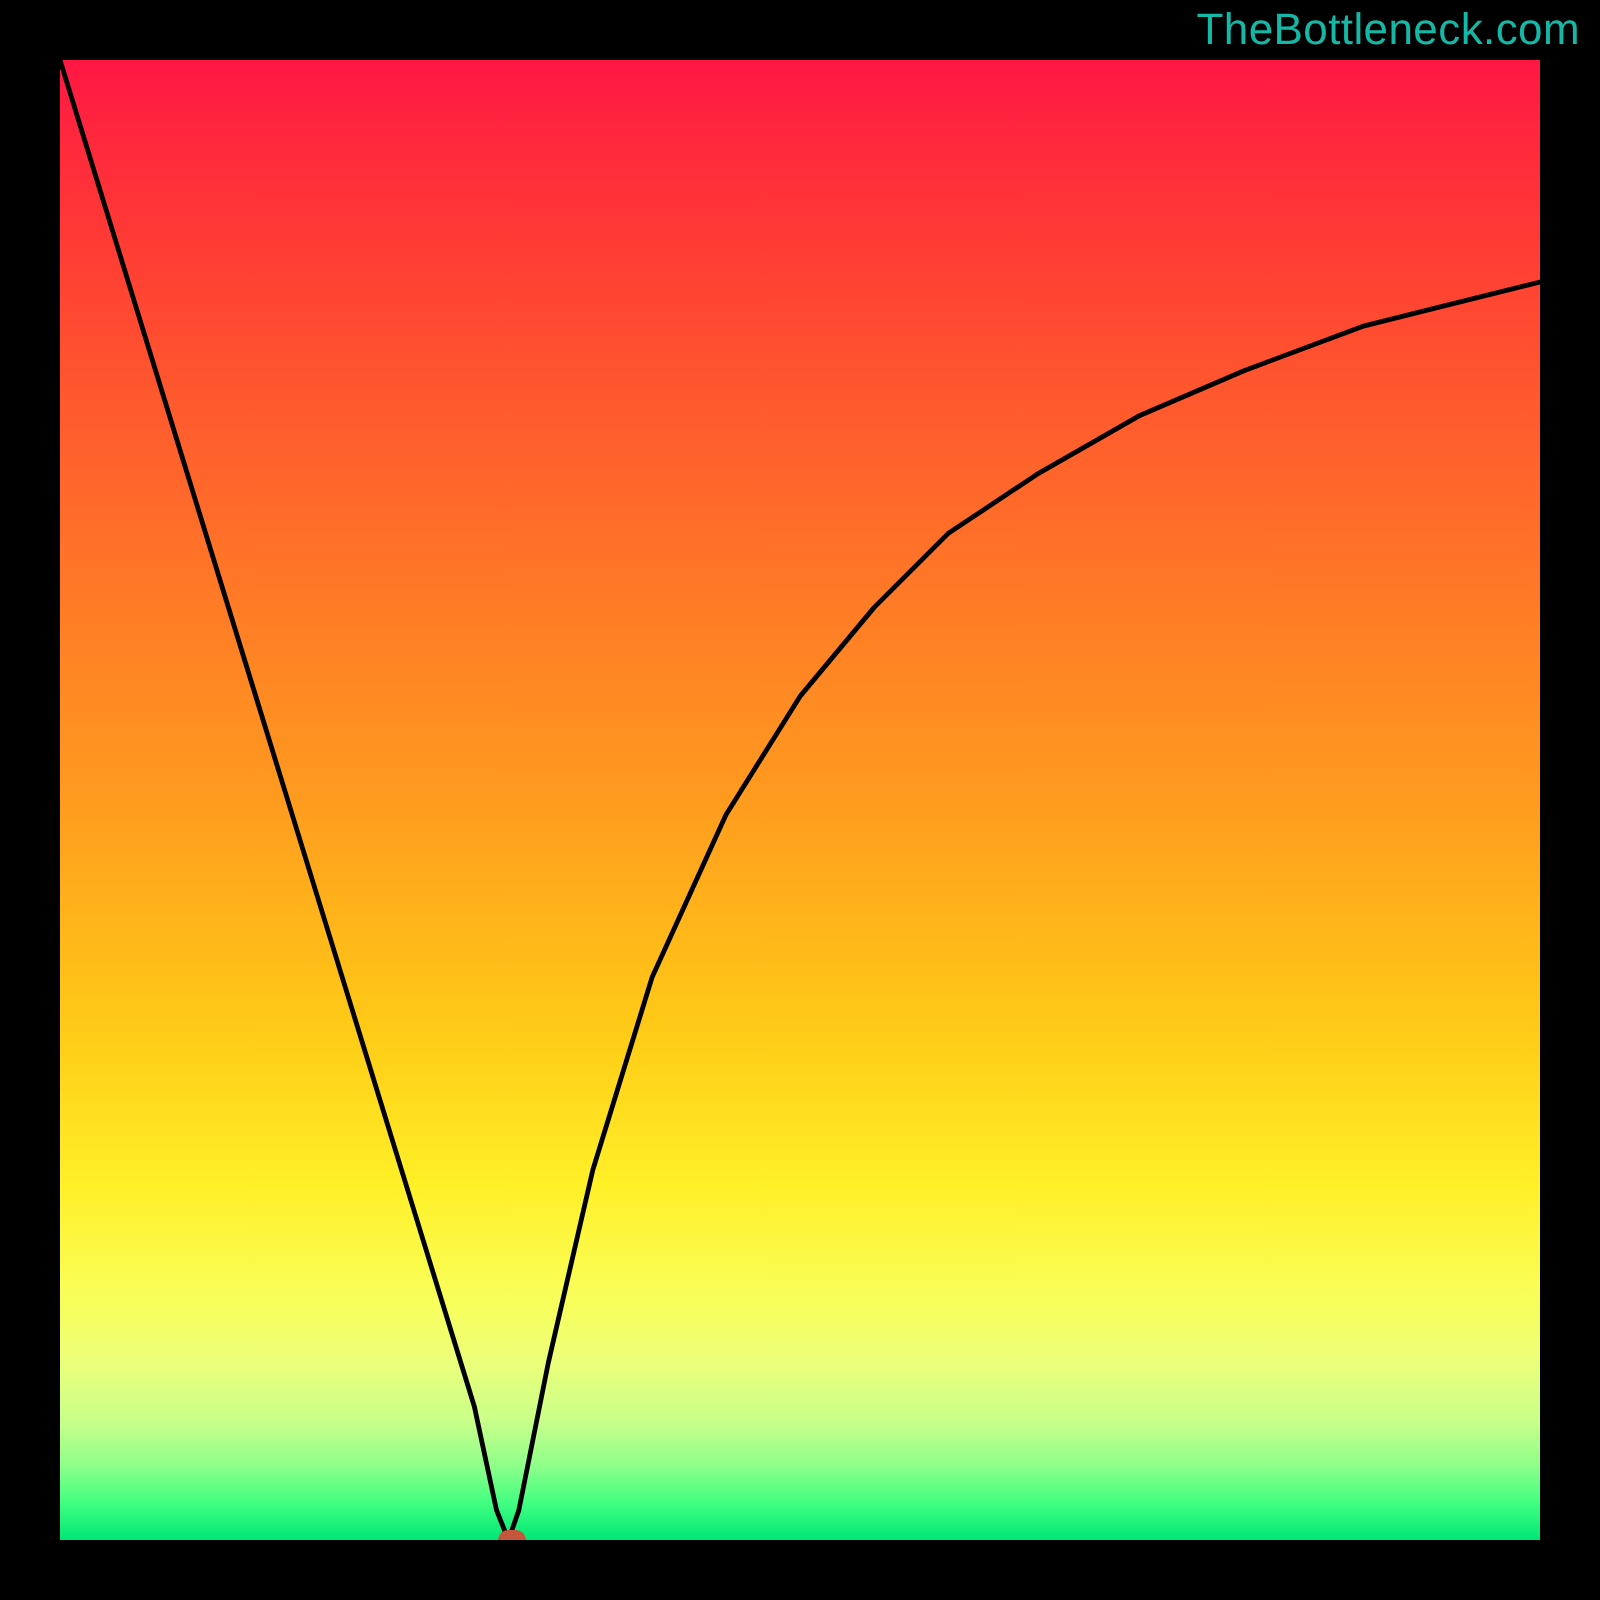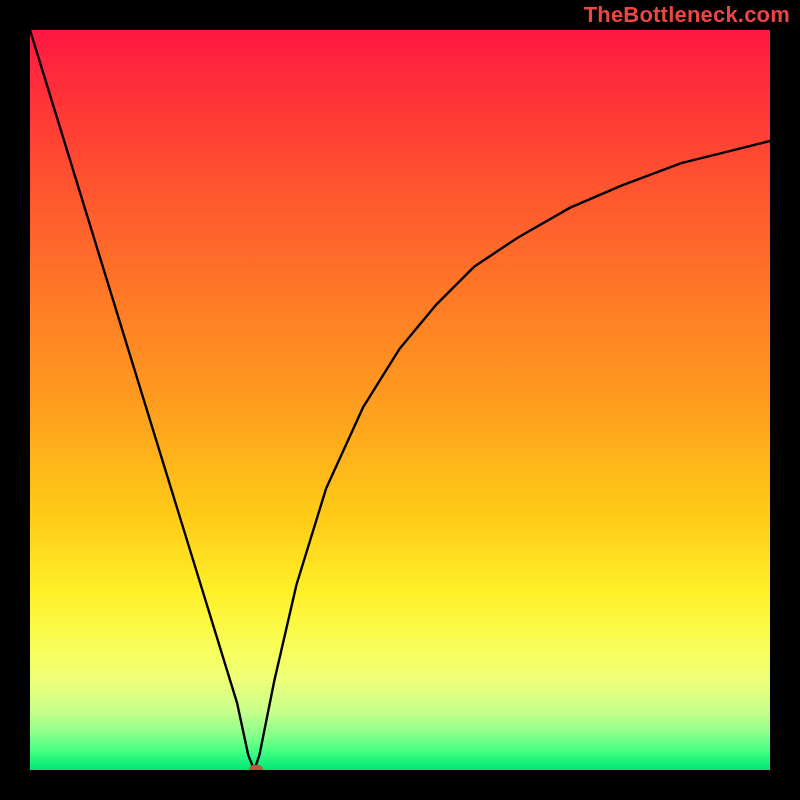--- a/index.html
+++ b/index.html
@@ -14,23 +14,23 @@
   .frame {
     position: relative;
     width: 800px;
     height: 800px;
     background: #000;
   }
   .watermark {
     position: absolute;
     top: 2px;
     right: 10px;
-    color: #ef4444;
+    color: #14b8a6;
     font-size: 22px;
-    font-weight: 700;
+    font-weight: 400;
     letter-spacing: 0.2px;
     z-index: 20;
   }
   .plot-area {
     position: absolute;
     left: 30px;
     top: 30px;
     width: 740px;
     height: 740px;
     overflow: hidden;

